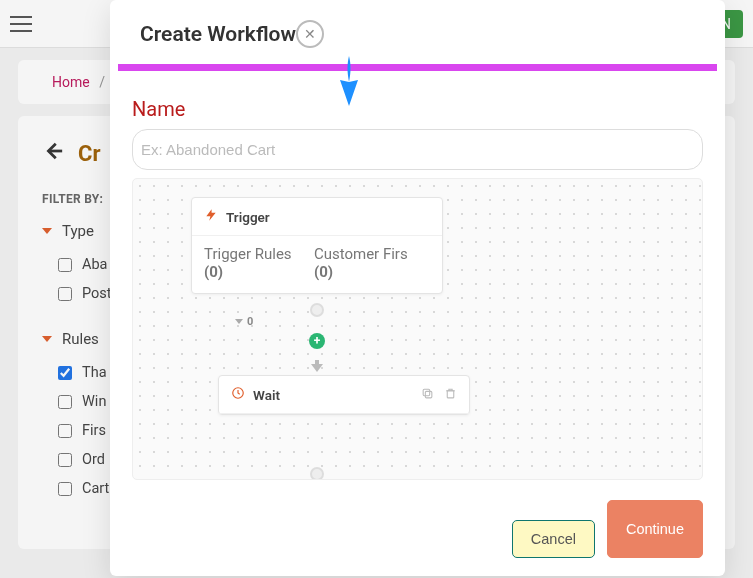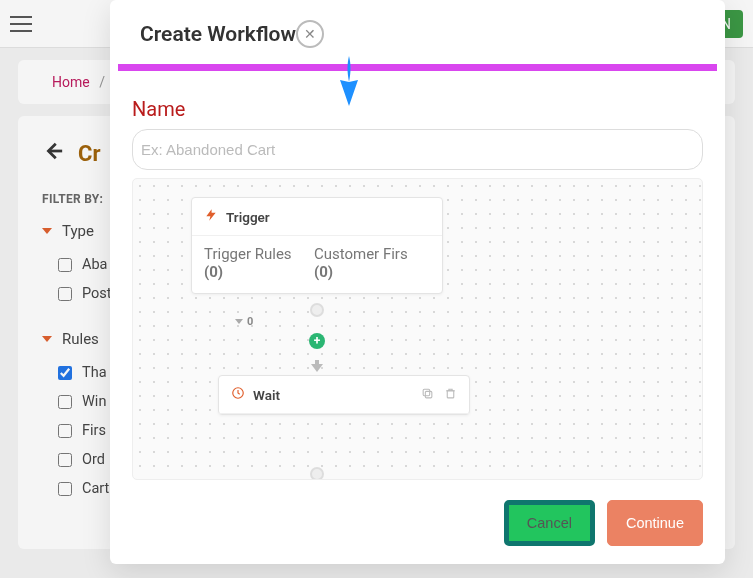--- a/index.html
+++ b/index.html
@@ -50,21 +50,21 @@
   .mid-plus { position: absolute; left: 176px; top: 154px; width: 16px; height: 16px; border-radius: 50%; background: #2bb673; color: #fff; display:flex; align-items:center; justify-content:center; font-size: 12px; font-weight:700; }
   .sub-complete { position: absolute; left: 102px; top: 136px; font-size: 11px; color: #888; letter-spacing: .3px; display:flex; align-items:center; gap:4px;}
   .sub-complete .c-caret { width:0; height:0; border-left:4px solid transparent; border-right:4px solid transparent; border-top:5px solid #aaa;}
   .next-chip { position: absolute; left: 58px; top: 174px; background: #fff; border: 1px solid #e4e4e4; border-radius: 3px; padding: 5px 10px; font-size: 12px; color: #777; }
   .arrow-down { position: absolute; left: 178px; top: 178px; width: 12px; height: 12px; }
   .end-dot { position: absolute; left: 177px; top: 288px; width: 14px; height: 14px; border-radius: 50%; background: #eee; border:2px solid #ddd; }
   
   .big-arrow { position: absolute; left: 224px; top: 56px; width: 30px; height: 50px; color: #1e90ff; }
   .modal-footer { display: flex; justify-content: flex-end; gap: 12px; padding: 12px 22px 18px; }
   .btn { padding: 10px 18px; border-radius: 5px; font-size: 14.5px; cursor: pointer; }
-  .btn-cancel { background: #22c55e; border: 5px solid #0f766e; color: #555; }
+  .btn-cancel { background: #fef9c3; border: 1px solid #0f766e; color: #555; margin-top: 20px; }
   .btn-continue { background: #eb8263; border: 1px solid #eb8263; color: #fff; }
   .icon-small svg { width: 13px; height: 13px; }
 </style>
 </head>
 <body>
 
 <div class="page">
   <div class="topbar">
     <div class="hamburger">
         <span></span>

